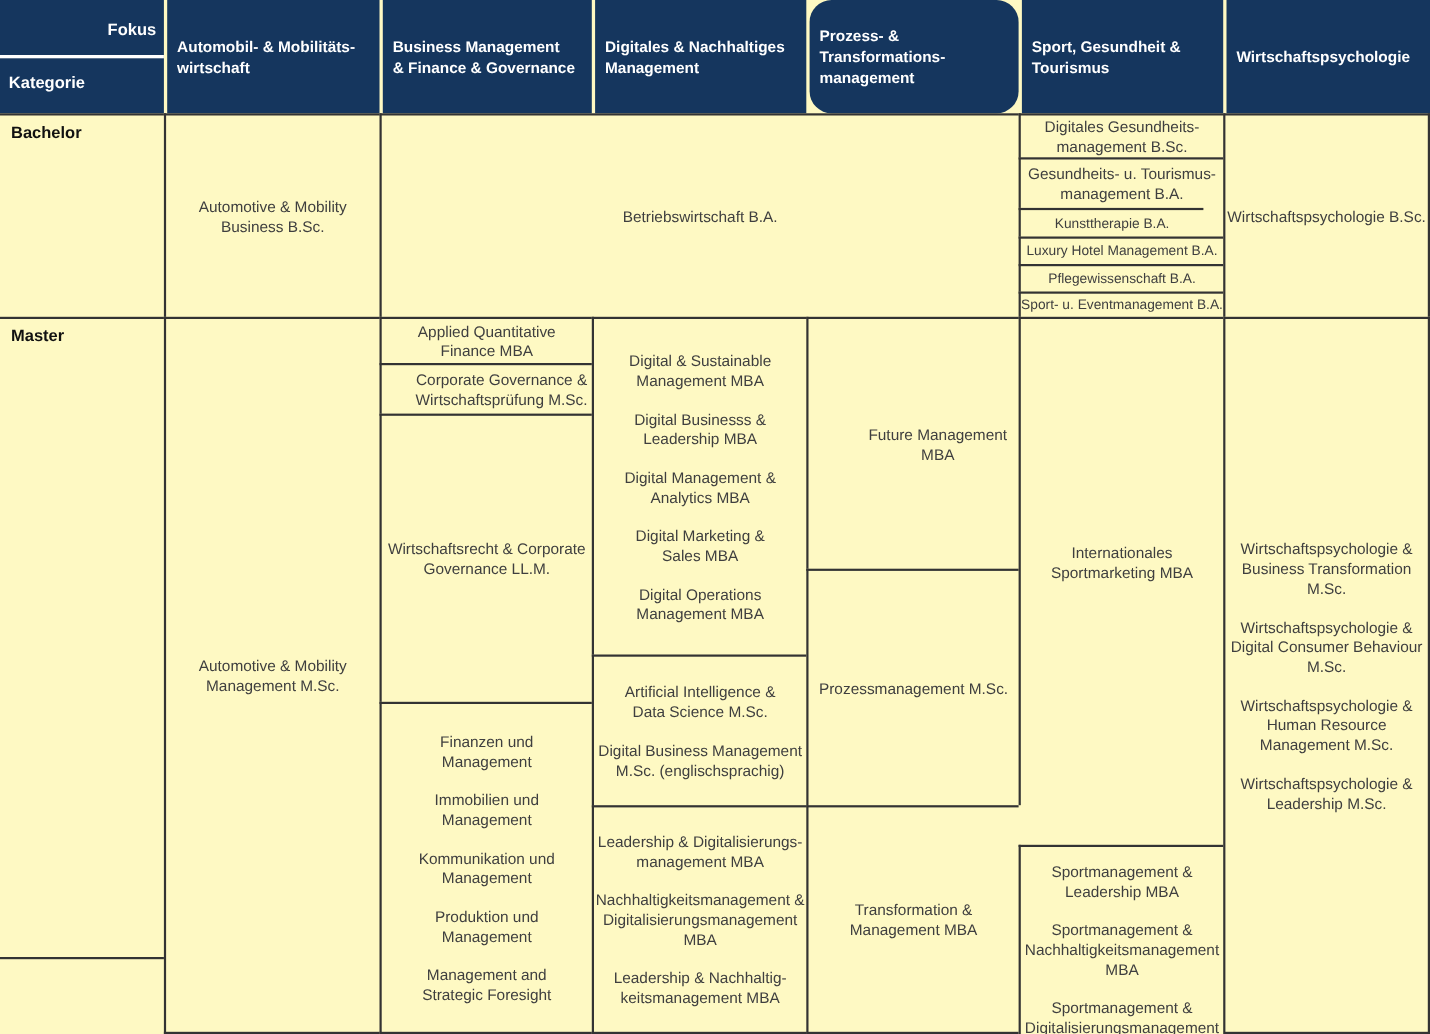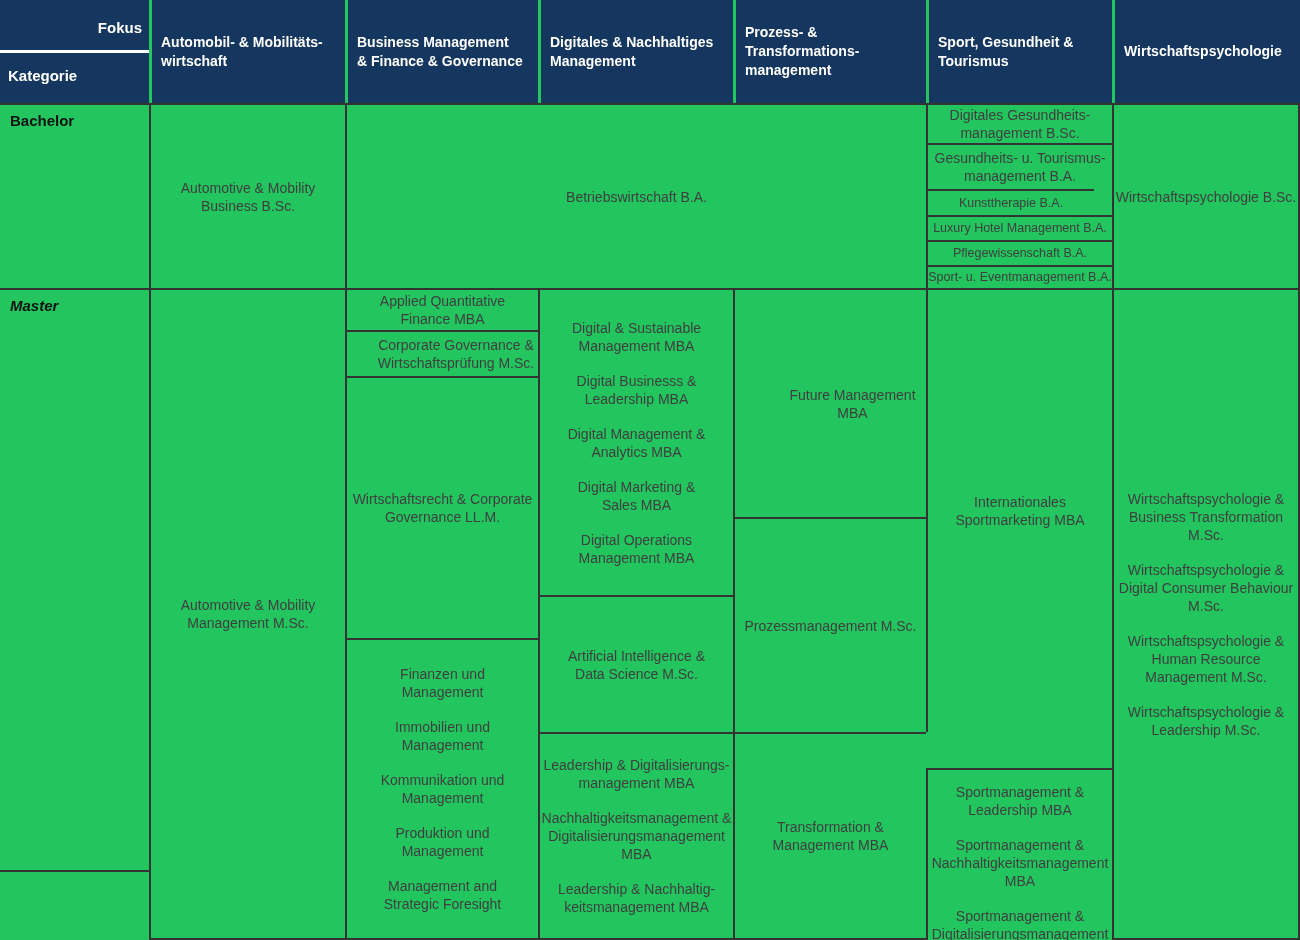--- a/index.html
+++ b/index.html
@@ -1,20 +1,20 @@
 <!DOCTYPE html>
 <html><head>
 <meta charset="utf-8">
 <style>
   html, body { margin: 0; padding: 0; background: #ffffff; }
   .stage {
     position: relative;
     width: 1300px;
     height: 940px;
-    background: #22c55e;
+    background: #fef9c3;
     font-family: "Liberation Sans", "DejaVu Sans", sans-serif;
     overflow: hidden;
   }
   
   .hcell {
     position: absolute;
     top: 0;
     height: 103px;
     background: #15365e;
     box-sizing: border-box;
@@ -83,21 +83,21 @@
     <span class="axis-fokus">Fokus</span>
     <span class="axis-divider"></span>
     <span class="axis-kategorie">Kategorie</span>
   </div>
   <div class="hcell" style="left:152px; width:193px;">Automobil- &amp; Mobilitäts-
 wirtschaft</div>
   <div class="hcell" style="left:348px; width:190px;">Business Management
 &amp; Finance &amp; Governance</div>
   <div class="hcell" style="left:541px; width:192px;">Digitales &amp; Nachhaltiges
 Management</div>
-  <div class="hcell" style="left:736px; width:190px;">Prozess- &amp;
+  <div class="hcell" style="left:736px; width:190px;border-radius:20px;">Prozess- &amp;
 Transformations-
 management</div>
   <div class="hcell" style="left:929px; width:183px;">Sport, Gesundheit &amp;
 Tourismus</div>
   <div class="hcell" style="left:1115px; width:185px;">Wirtschaftspsychologie</div>
 
   <div class="cell label-cell no-left" style="left:0; top:103px; width:149px; height:185px;">Bachelor</div>
 
   <div class="cell" style="left:149px; top:103px; width:196px; height:185px;">
     <div class="prog">Automotive &amp; Mobility
@@ -126,21 +126,21 @@
     <div class="prog">Pflegewissenschaft B.A.</div>
   </div>
   <div class="cell compact" style="left:926px; top:265px; width:186px; height:23px;">
     <div class="prog">Sport- u. Eventmanagement B.A.</div>
   </div>
 
   <div class="cell edge-right" style="left:1112px; top:103px; width:188px; height:185px;">
     <div class="prog">Wirtschaftspsychologie B.Sc.</div>
   </div>
 
-  <div class="cell label-cell no-left edge-bottom" style="left:0; top:288px; width:149px; height:584px;font-style:italic;">Master</div>
+  <div class="cell label-cell no-left edge-bottom" style="left:0; top:288px; width:149px; height:584px;">Master</div>
 
   <div class="cell edge-bottom" style="left:149px; top:288px; width:196px; height:652px;">
     <div class="prog">Automotive &amp; Mobility
 Management M.Sc.</div>
   </div>
 
   <div class="cell" style="left:345px; top:288px; width:193px; height:42px;">
     <div class="prog">Applied Quantitative
 Finance MBA</div>
   </div>
@@ -173,20 +173,22 @@
     <div class="prog">Digital Management &amp;
 Analytics MBA</div>
     <div class="prog">Digital Marketing &amp;
 Sales MBA</div>
     <div class="prog">Digital Operations
 Management MBA</div>
   </div>
   <div class="cell" style="left:538px; top:595px; width:195px; height:137px;">
     <div class="prog">Artificial Intelligence &amp;
 Data Science M.Sc.</div>
+    <div class="prog">Digital Business Management
+M.Sc. (englischsprachig)</div>
   </div>
   <div class="cell edge-bottom" style="left:538px; top:732px; width:195px; height:208px;">
     <div class="prog">Leadership &amp; Digitalisierungs-
 management MBA</div>
     <div class="prog">Nachhaltigkeitsmanagement &amp;
 Digitalisierungsmanagement
 MBA</div>
     <div class="prog">Leadership &amp; Nachhaltig-
 keitsmanagement MBA</div>
   </div>

